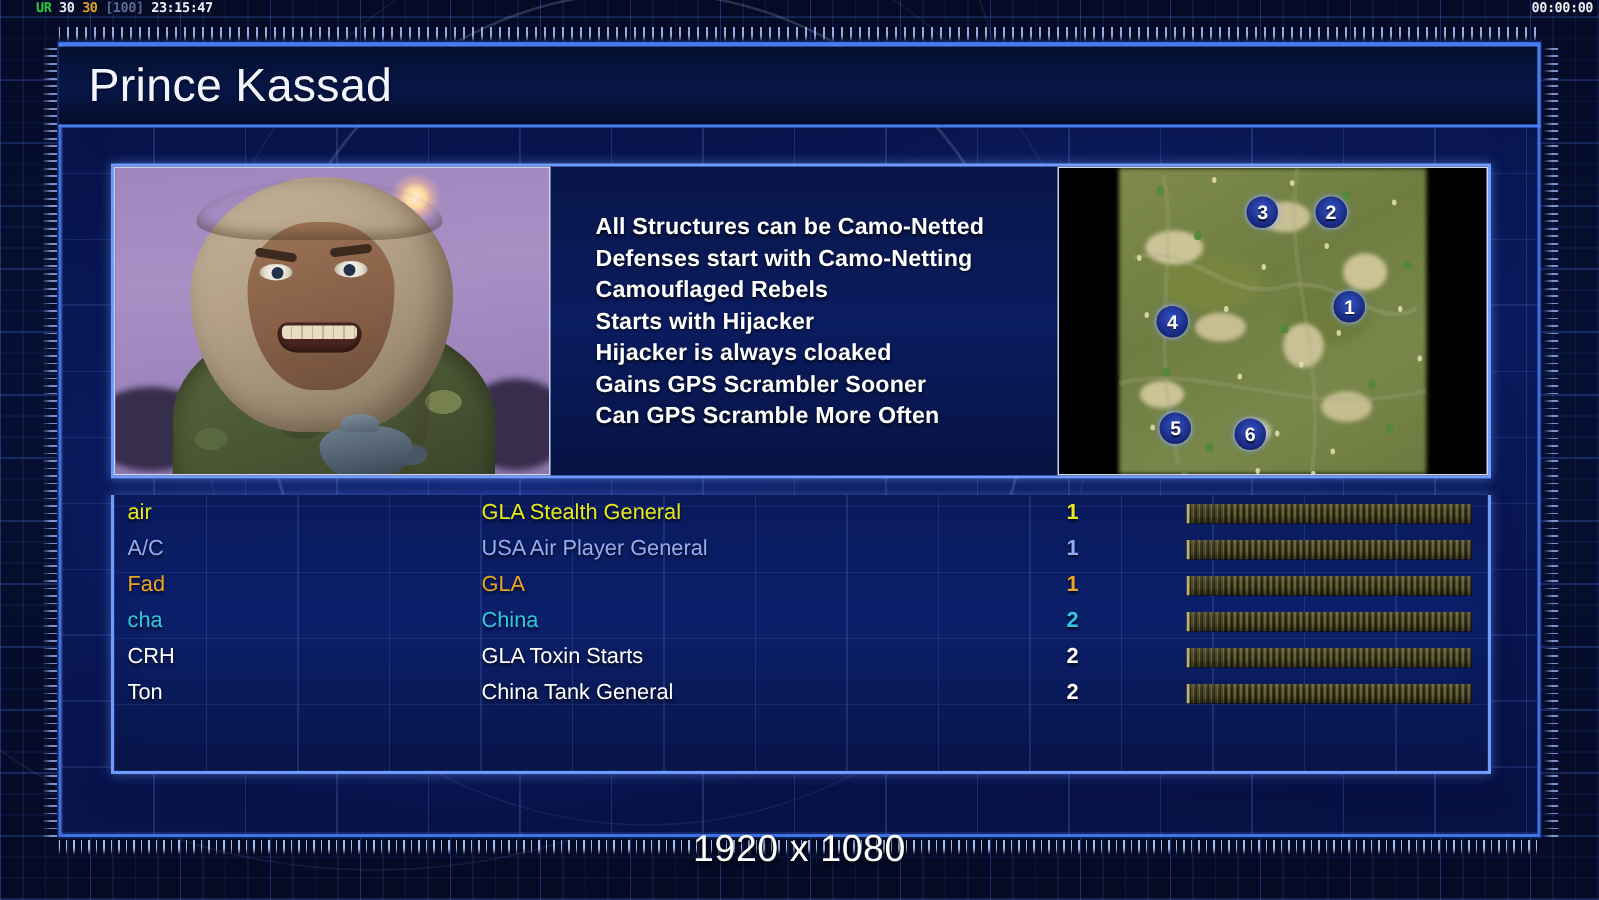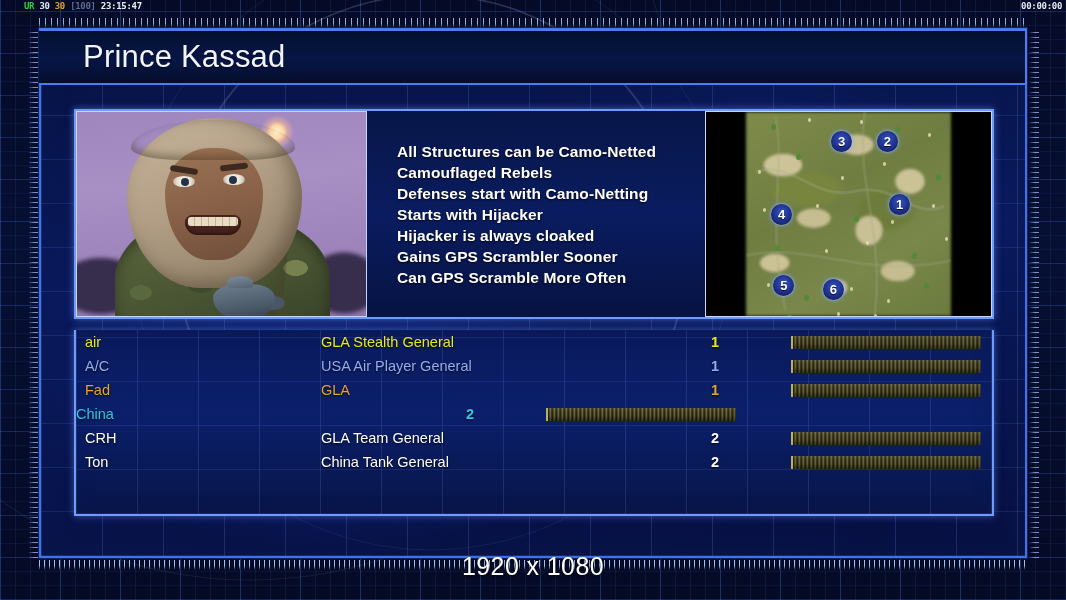--- a/index.html
+++ b/index.html
@@ -109,21 +109,21 @@
     border-left:none;
     background:linear-gradient(180deg,#04102f 0%,#071647 55%,#040d29 100%);
     display:flex; align-items:center;
     z-index:12;
   }
   #page-title {
     color:#f2f4ff;
     font-size:31px;
     font-weight:400;
     letter-spacing:.2px;
-    padding-left:44px;
+    padding-left:20px;
     text-shadow:0 1px 2px rgba(0,0,0,.7);
   }
 
   
   #infopanel {
     position:absolute; left:33px; top:79px;
     width:920px; height:210px;
     border:2px solid #6f9bff;
     box-shadow:0 0 7px rgba(110,160,255,.55), inset 0 0 14px rgba(10,25,80,.55);
     background:linear-gradient(180deg,#081648 0%,#0a1c60 50%,#071343 100%);
@@ -440,22 +440,22 @@
           <div id="mouth"></div>
           <div id="teeth"></div>
           <div id="teapot-spout"></div>
           <div id="teapot"></div>
           <div id="teapot-lid"></div>
         </div>
       </div>
 
       <div id="bullets">
         <div class="b-line">All Structures can be Camo-Netted</div>
+        <div class="b-line">Defenses start with Camo-Netting</div>
         <div class="b-line">Camouflaged Rebels</div>
-        <div class="b-line">Defenses start with Camo-Netting</div>
         <div class="b-line">Starts with Hijacker</div>
         <div class="b-line">Hijacker is always cloaked</div>
         <div class="b-line">Gains GPS Scrambler Sooner</div>
         <div class="b-line">Can GPS Scramble More Often</div>
       </div>
 
       <div id="map-wrap">
         <div id="map-terrain"></div>
         <svg id="map-paths" viewBox="0 0 207 208" preserveAspectRatio="none">
           <path d="M10,60 C50,50 70,90 110,80 S170,110 200,95" fill="none" stroke="#a9ab8c" stroke-width="3" opacity=".55"></path>
@@ -530,31 +530,32 @@
               <div class="c-name" style="color: rgb(232, 164, 38);">Fad</div>
               <div class="c-army" style="color: rgb(232, 164, 38);">GLA</div>
               <div class="c-team" style="color: rgb(232, 164, 38);">1</div>
               <div class="c-prog">
                 <div class="progbar">
                   <div class="progfill" style="width: 100%;"></div>
                 </div>
               </div>
             </div>
             <div class="row">
+              <div class="c-name" style="color: rgb(46, 200, 228);">cha</div>
               <div class="c-army" style="color: rgb(46, 200, 228);">China</div>
               <div class="c-team" style="color: rgb(46, 200, 228);">2</div>
               <div class="c-prog">
                 <div class="progbar">
                   <div class="progfill" style="width: 100%;"></div>
                 </div>
               </div>
             </div>
             <div class="row">
               <div class="c-name" style="color: rgb(255, 255, 255);">CRH</div>
-              <div class="c-army" style="color: rgb(255, 255, 255);">GLA Team General</div>
+              <div class="c-army" style="color: rgb(255, 255, 255);">GLA Toxin Starts</div>
               <div class="c-team" style="color: rgb(255, 255, 255);">2</div>
               <div class="c-prog">
                 <div class="progbar">
                   <div class="progfill" style="width: 100%;"></div>
                 </div>
               </div>
             </div>
             <div class="row">
               <div class="c-name" style="color: rgb(255, 255, 255);">Ton</div>
               <div class="c-army" style="color: rgb(255, 255, 255);">China Tank General</div>

